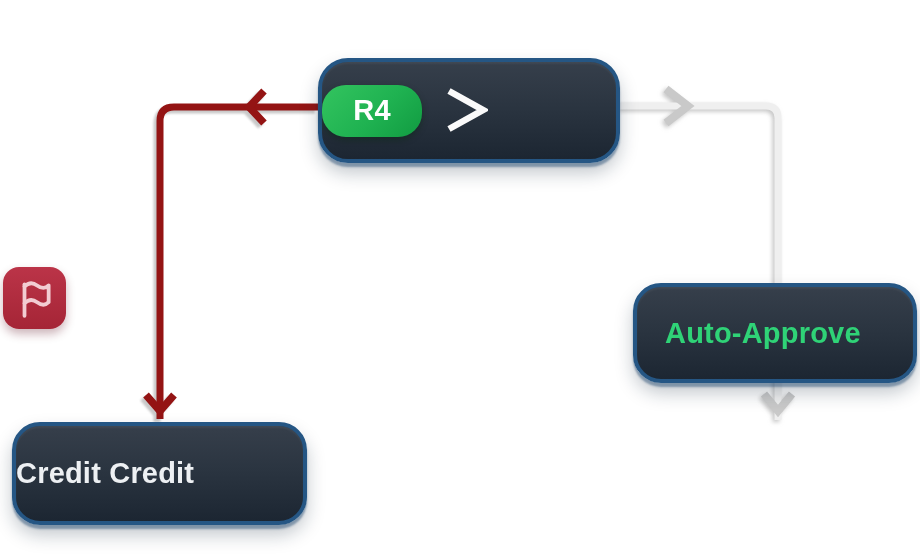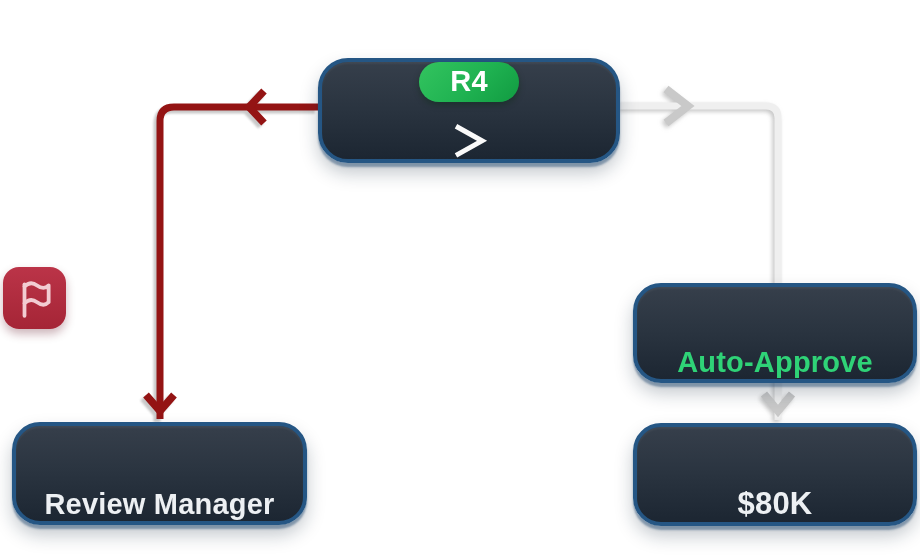--- a/index.html
+++ b/index.html
@@ -4,32 +4,32 @@
 <style>
   html,body{margin:0;padding:0;background:#ffffff;}
   .canvas{
     position:relative;width:920px;height:560px;background:#ffffff;overflow:hidden;
     font-family:"Liberation Sans","DejaVu Sans",sans-serif;
   }
   .arrow-layer{position:absolute;left:0;top:0;z-index:1;}
   .red-arrows{filter:drop-shadow(-3px 3px 1px rgba(100,100,100,0.35));}
   .light-arrows{filter:drop-shadow(-2px 2px 2px rgba(150,150,150,0.55));}
   .node{
-    position:absolute;z-index:2;display:flex;align-items:center;justify-content:flex-end;
+    position:absolute;z-index:2;display:flex;align-items:center;justify-content:flex-start;
     background:linear-gradient(180deg,#363f4b 0%,#2a3440 48%,#1c2632 100%);
     border:4px solid #255684;border-radius:28px;box-sizing:border-box;
     box-shadow:0 4px 2px rgba(34,74,114,0.45),0 10px 18px rgba(15,35,55,0.25),inset 0 2px 2px rgba(255,255,255,0.05);
-    color:#edf0f3;font-size:29px;font-weight:600;letter-spacing:0.2px;flex-direction:column;
+    color:#edf0f3;font-size:29px;font-weight:600;letter-spacing:0.2px;
   }
   .node-decision{left:318px;top:58px;width:302px;height:105px;border-radius:30px;gap:22px;}
   .node-manual-review{left:10px;top:283px;width:297px;height:101px;}
   .node-credit-manager{left:12px;top:422px;width:295px;height:103px;}
   .node-auto-approve{left:633px;top:283px;width:284px;height:100px;}
   .node-amount{left:633px;top:423px;width:284px;height:103px;font-size:31px;}
-  .green-text{color:#2fd377;}
+  .green-text{color:#2fd377;margin-left:28px;}
   .rule-pill{
     width:100px;height:52px;border-radius:24px;display:flex;align-items:center;justify-content:center;
     background:linear-gradient(135deg,#33c45f 0%,#1fb251 55%,#119b41 100%);
     box-shadow:0 3px 6px rgba(0,40,10,0.35);
     color:#ffffff;font-size:29px;font-weight:700;
   }
   .gt-icon{display:block;}
   .flag-badge{
     position:absolute;z-index:3;left:3px;top:267px;width:63px;height:62px;border-radius:16px;
     background:linear-gradient(180deg,#bb3448 0%,#a52536 100%);
@@ -66,24 +66,21 @@
 
 
   <div class="flag-badge">
     <svg width="38" height="42" viewBox="0 0 36 40">
       <path d="M8 37 L8 7" fill="none" stroke="#f2ccd2" stroke-width="3.6" stroke-linecap="round"></path>
       <path d="M8 9 C12 5 16 5 20 8 C24 11 28 11 31 8 L31 24 C28 27 24 27 20 24 C16 21 12 21 8 25" fill="none" stroke="#f2ccd2" stroke-width="3.6" stroke-linecap="round" stroke-linejoin="round"></path>
     </svg>
   </div>
 
   <div class="node node-credit-manager">
-    <span>Review Manager</span>
+    <span>Credit Credit</span>
   </div>
 
   <div class="node node-auto-approve">
     <span class="green-text">Auto-Approve</span>
   </div>
 
-  <div class="node node-amount">
-    <span>$80K</span>
-  </div>
 
 </div>
 
 </body></html>

